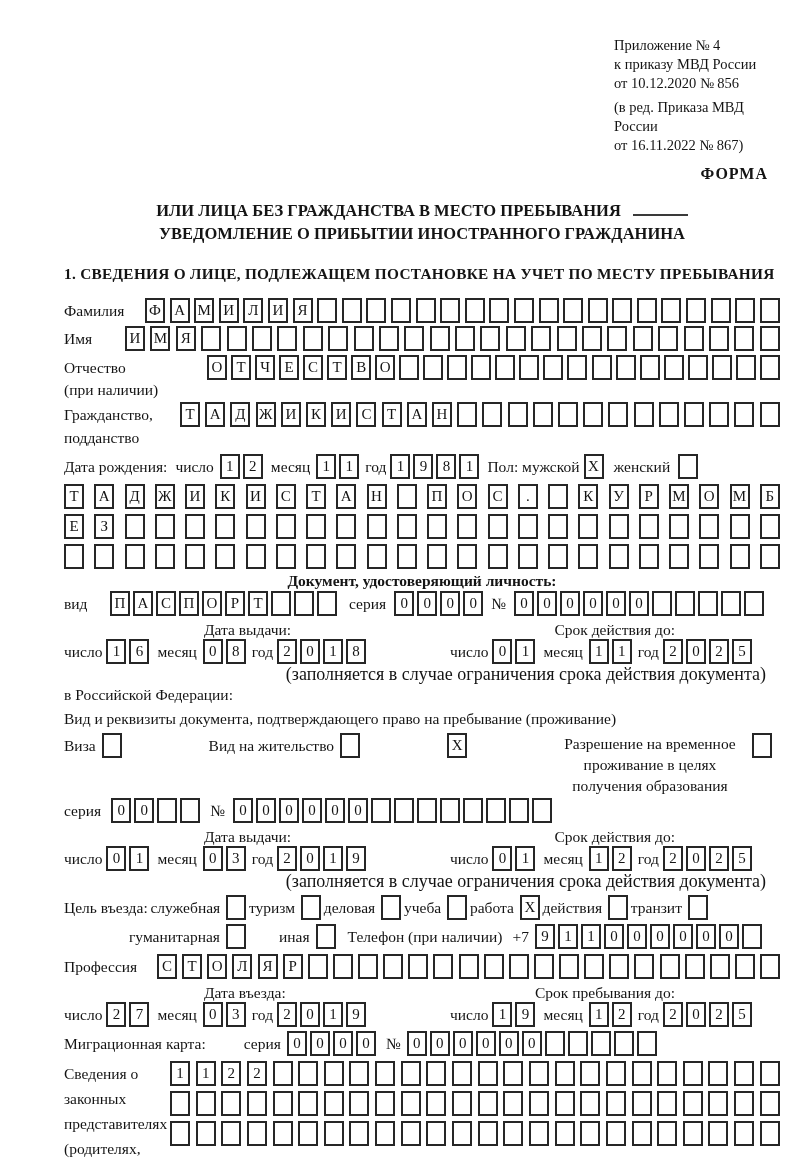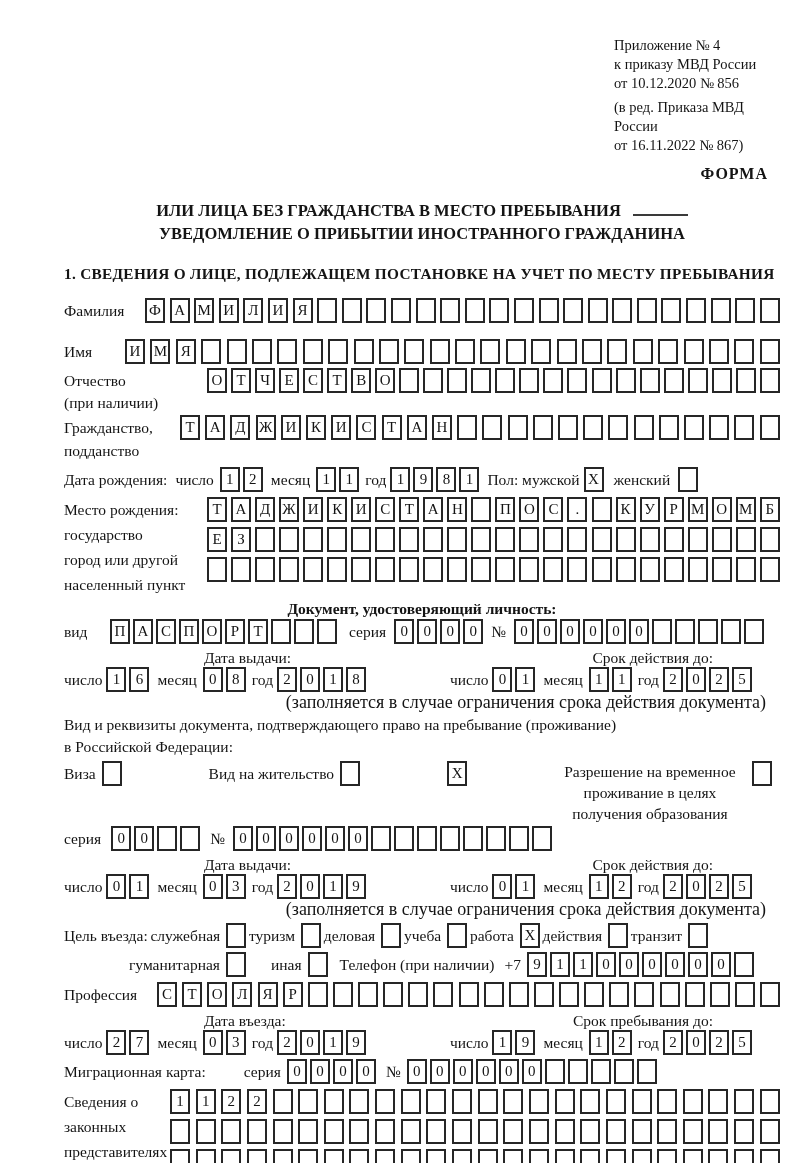--- a/index.html
+++ b/index.html
@@ -21,42 +21,42 @@
   .boxes.grow { flex:1; justify-content:space-between; }
   .boxes.fx { gap:3px; }
   .cell { flex:0 0 20px; width:20px; height:25px; border:2px solid #262626; display:flex; align-items:center; justify-content:center; font-size:15px; background:#fff; }
 
   .doc-head { margin-top:2px; text-align:center; font-weight:bold; font-size:15.5px; line-height:19px; }
   .note { font-size:18px; line-height:17px; }
   .note.right { width:100%; text-align:right; padding-right:14px; margin-top:2px; }
 
   .dhead { display:flex; font-size:15.5px; line-height:17px; margin-top:5px; }
   .dhead .h1 { margin-left:140px; }
-  .dhead .h2 { margin-left:auto; margin-right:67px; }
+  .dhead .h2 { margin-left:auto; margin-right:105px; }
   .drow { margin-top:1px; }
   .spacer { flex:1; }
 
   .optrow { display:flex; justify-content:space-between; align-items:flex-start; margin-right:8px; margin-top:4px; }
   .opt { display:flex; align-items:flex-start; gap:6px; }
   .opt .lbl { line-height:25px; }
   .opt .lbl.c { width:192px; text-align:center; white-space:normal; line-height:21px; }
 
   .purpose-row { display:flex; justify-content:space-between; align-items:center; margin-right:72px; margin-top:5px; }
   .purpose-row .opt { align-items:center; }
 
   .rep-labels div { font-size:15.5px; line-height:25px; white-space:nowrap; }
   .bp-labels div { font-size:15.5px; line-height:25px; white-space:nowrap; }
   .mb5 { margin-bottom:5px; }
 
   .w46{width:46px;flex:0 0 46px;} .w61{width:61px;flex:0 0 61px;} .w93{width:93px;flex:0 0 93px;}
   .w106{width:106px;flex:0 0 106px;} .w116{width:116px;flex:0 0 116px;} .w143{width:143px;flex:0 0 143px;} .ml4{margin-left:4px;} .ml6{margin-left:6px;} .ml8{margin-left:8px;}
-  .ml10{margin-left:10px;} .ml12{margin-left:12px;} .ml22{margin-left:25px;}
+  .ml10{margin-left:10px;} .ml12{margin-left:12px;} .ml22{margin-left:33px;}
   .ml38{margin-left:38px;} .ml65{margin-left:65px;}
   .mr28{margin-right:28px;}
-  .mt1{margin-top:1px;} .mt2{margin-top:2px;} .mt3{margin-top:16px;} .mt4{margin-top:4px;}
+  .mt1{margin-top:1px;} .mt2{margin-top:2px;} .mt3{margin-top:3px;} .mt4{margin-top:4px;}
   .mt5{margin-top:5px;} .mt6{margin-top:6px;} .mt15{margin-top:15px;gap:20px;}
 </style>
 </head>
 <body>
 
 <div class="page">
 
   <div class="hdr-note">
     <div>Приложение № 4</div>
     <div>к приказу МВД России</div>
@@ -223,26 +223,20 @@
     <span class="boxes fx ml4">
         <span class="cell">X</span>
       </span>
     <span class="lbl ml10">женский</span>
     <span class="boxes fx ml8">
         <span class="cell"></span>
       </span>
   </div>
 
   <div class="row top mt5">
-    <div class="w143 bp-labels">
-      <div>Место рождения:</div>
-      <div>государство</div>
-      <div>город или другой</div>
-      <div>населенный пункт</div>
-    </div>
     <div style="flex:1">
       <div class="boxes grow mb5">
           <span class="cell">Т</span>
           <span class="cell">А</span>
           <span class="cell">Д</span>
           <span class="cell">Ж</span>
           <span class="cell">И</span>
           <span class="cell">К</span>
           <span class="cell">И</span>
           <span class="cell">С</span>
@@ -393,22 +387,22 @@
     <span class="lbl ml6">год</span>
     <span class="boxes fx ml4 mr28">
         <span class="cell">2</span>
         <span class="cell">0</span>
         <span class="cell">2</span>
         <span class="cell">5</span>
       </span>
   </div>
   <div class="note right">(заполняется в случае ограничения срока действия документа)</div>
 
+  <div class="lbl mt2">в Российской Федерации:</div>
   <div class="lbl mt4">Вид и реквизиты документа, подтверждающего право на пребывание (проживание)</div>
-  <div class="lbl mt2">в Российской Федерации:</div>
 
   <div class="optrow">
     <span class="opt">
       <span class="lbl">Виза</span>
       <span class="boxes fx">
           <span class="cell"></span>
         </span>
     </span>
     <span class="opt">
       <span class="lbl">Вид на жительство</span>

